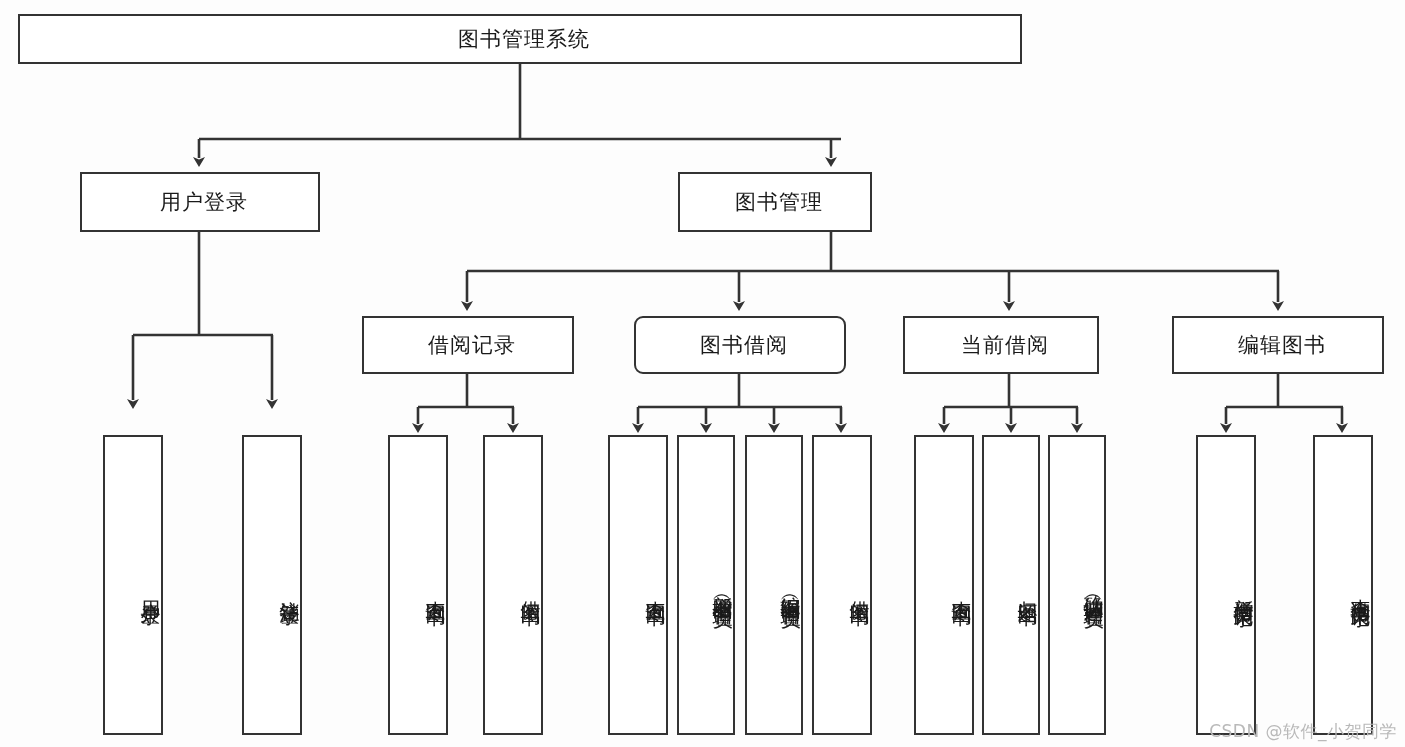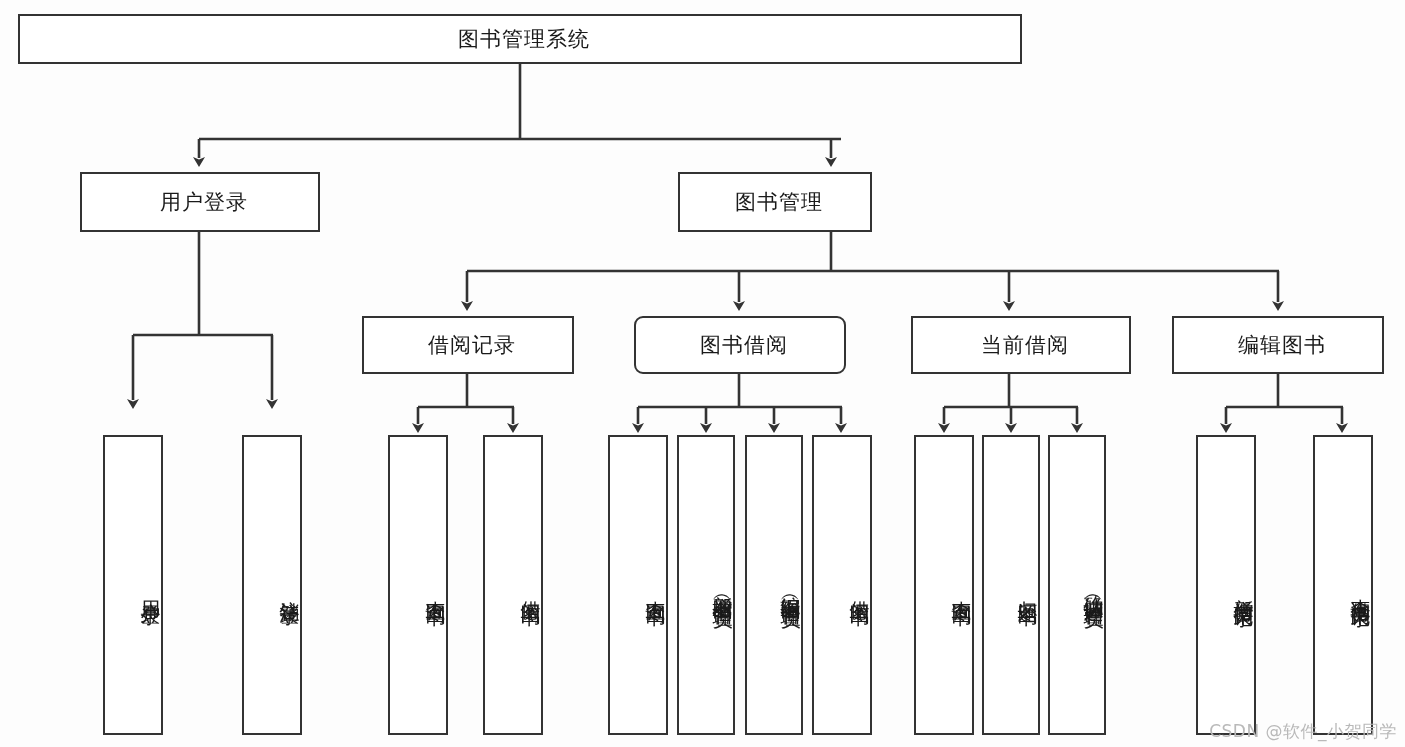--- a/index.html
+++ b/index.html
@@ -129,21 +129,21 @@
   <div class="node horizontal" style="left:678px; top:172px; width:194px; height:60px;">
     <span>图书管理</span>
   </div>
 
   <div class="node horizontal" style="left:362px; top:316px; width:212px; height:58px;">
     <span>借阅记录</span>
   </div>
   <div class="node horizontal" style="left:634px; top:316px; width:212px; height:58px;border-radius:9px;">
     <span>图书借阅</span>
   </div>
-  <div class="node horizontal" style="left:903px; top:316px; width:220px; height:58px;margin-left:8px;">
+  <div class="node horizontal" style="left:903px; top:316px; width:196px; height:58px;">
     <span>当前借阅</span>
   </div>
   <div class="node horizontal" style="left:1172px; top:316px; width:212px; height:58px;">
     <span>编辑图书</span>
   </div>
 
   <div class="node vertical" style="left:103px; top:435px; width:60px; height:300px;">
     <span class="vtext">用户登录</span>
   </div>
   <div class="node vertical" style="left:242px; top:435px; width:60px; height:300px;">

